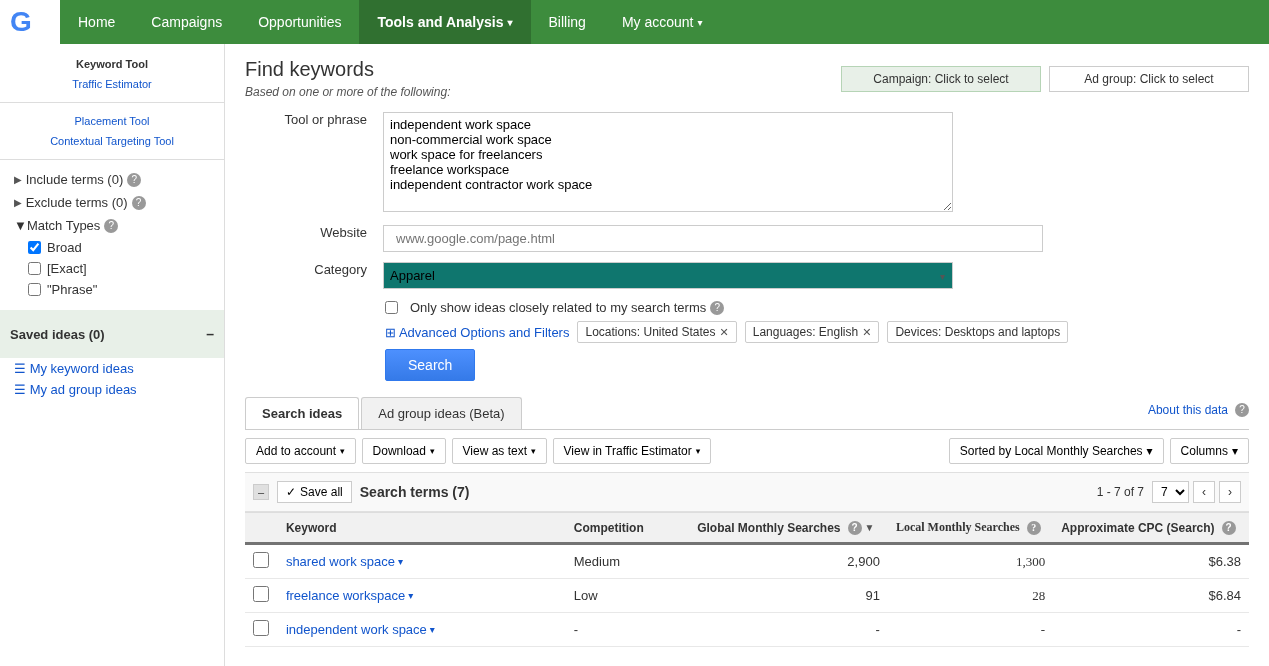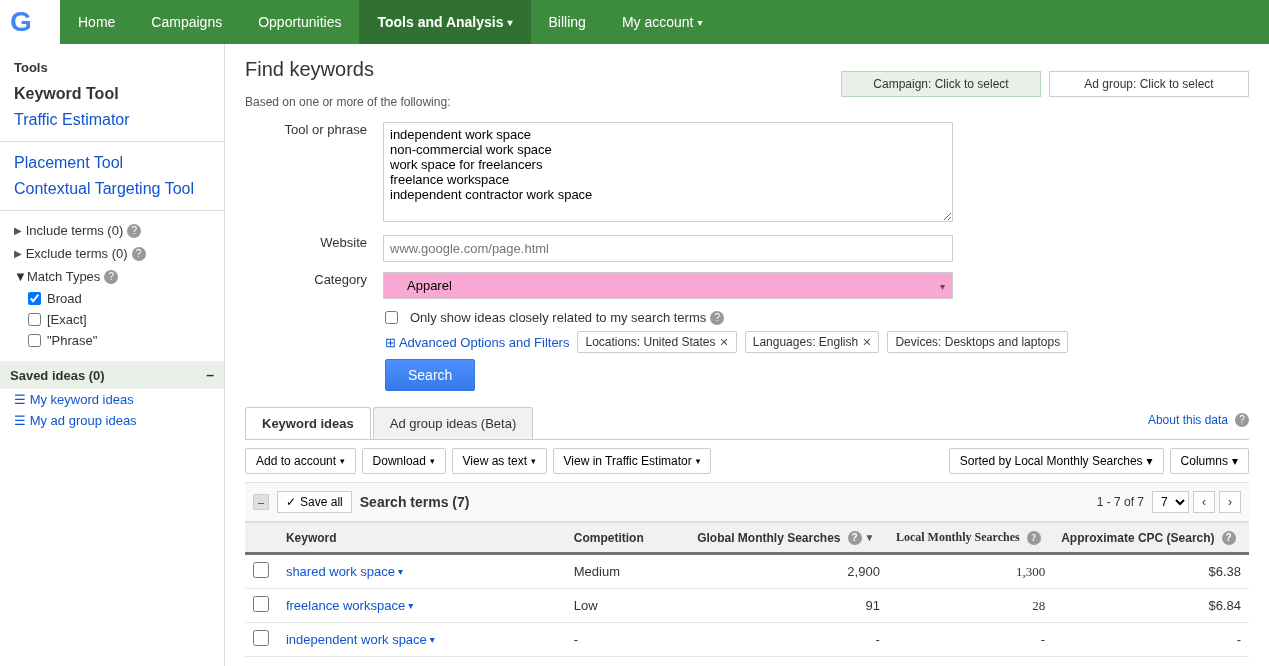--- a/index.html
+++ b/index.html
@@ -58,21 +58,22 @@
       font-weight: bold;
       padding: 6px 14px;
       color: #333;
     }
     .sidebar-link {
       display: block;
       padding: 4px 14px;
       color: #15c;
       text-decoration: none;
       cursor: pointer;
-      font-size: 16px;
+      font-size: 11px;
+      text-align: center;
     }
     .sidebar-link.active { color: #333; font-weight: bold; text-decoration: none; }
     .sidebar-divider { border: none; border-top: 1px solid #ddd; margin: 8px 0; }
     .sidebar-expandable {
       display: flex;
       align-items: center;
       padding: 4px 14px;
       cursor: pointer;
       color: #333;
       font-size: 13px;
@@ -105,21 +106,21 @@
       font-size: 13px;
     }
     .checkbox-row input { margin-right: 6px; }
 
     
     .saved-ideas-header {
       background: #e8f0e8;
       display: flex;
       align-items: center;
       justify-content: space-between;
-      padding: 6px 10px;
+      padding: 16px 10px;
       font-size: 13px;
       font-weight: bold;
       color: #333;
       margin-top: 10px;
     }
     .saved-ideas-link {
       display: flex;
       align-items: center;
       padding: 3px 14px;
       color: #15c;
@@ -144,21 +145,22 @@
       margin-bottom: 8px;
     }
     .find-keywords-title {
       font-size: 20px;
       font-weight: normal;
       color: #333;
     }
     .find-keywords-subtitle {
       font-size: 12px;
       color: #555;
-      margin-top: 14px;
+      margin-top: 4px;
+      font-style: italic;
     }
     .campaign-select-row {
       display: flex;
       gap: 8px;
     }
     .campaign-select-btn {
       background: #e8f0e8;
       border: 1px solid #b6d4b6;
       padding: 5px 12px;
       font-size: 12px;
@@ -183,37 +185,37 @@
     .word-textarea {
       width: 570px;
       height: 100px;
       border: 1px solid #ccc;
       padding: 4px 6px;
       font-size: 13px;
       resize: vertical;
       font-family: Arial, sans-serif;
     }
     .website-input {
-      width: 570px;
-      border: 1px solid #ccc;
-      padding: 5px 6px;
+      width: 660px;
+      border: 1px solid #ccc;
+      padding: 5px 12px;
       font-size: 13px;
       color: #999;
     }
     .category-select-wrap {
       position: relative;
       width: 570px;
     }
     .category-select {
       width: 100%;
       border: 1px solid #ccc;
-      padding: 5px 23px;
+      padding: 5px 6px;
       font-size: 13px;
       appearance: none;
-      background: #f9a8d4;
+      background: #0f766e;
       cursor: pointer;
     }
     .category-arrow {
       position: absolute;
       right: 8px; top: 50%;
       transform: translateY(-50%);
       font-size: 10px;
       color: #555;
       pointer-events: none;
     }
@@ -466,21 +468,20 @@
   <a class="nav-item">Billing</a>
   <a class="nav-item">
     <span>My account</span>
     <span class="caret">▾</span>
   </a>
 </nav>
 
 <div class="main-layout">
 
   <aside class="sidebar">
-    <div class="sidebar-section-title">Tools</div>
     <a class="sidebar-link active">Keyword Tool</a>
     <a class="sidebar-link">Traffic Estimator</a>
     <hr class="sidebar-divider">
     <a class="sidebar-link">Placement Tool</a>
     <a class="sidebar-link">Contextual Targeting Tool</a>
     <hr class="sidebar-divider">
     <div class="sidebar-expandable">
       <span class="arrow">▶</span>
       <span>Include terms (0)</span>
       <span class="help-icon">?</span>
@@ -592,21 +593,21 @@
         <span>Devices: Desktops and laptops</span>
       </div>
     </div>
 
     <button class="search-btn">Search</button>
 
     
     <div class="results-area">
       <div class="tabs-row">
         <div class="tabs-left">
-          <div class="tab active">Keyword ideas</div>
+          <div class="tab active">Search ideas</div>
           <div class="tab">Ad group ideas (Beta)</div>
         </div>
         <div class="about-data-link">
           <span>About this data</span>
           <span class="help-icon">?</span>
         </div>
       </div>
 
       <div class="toolbar">
         <div class="toolbar-left">

